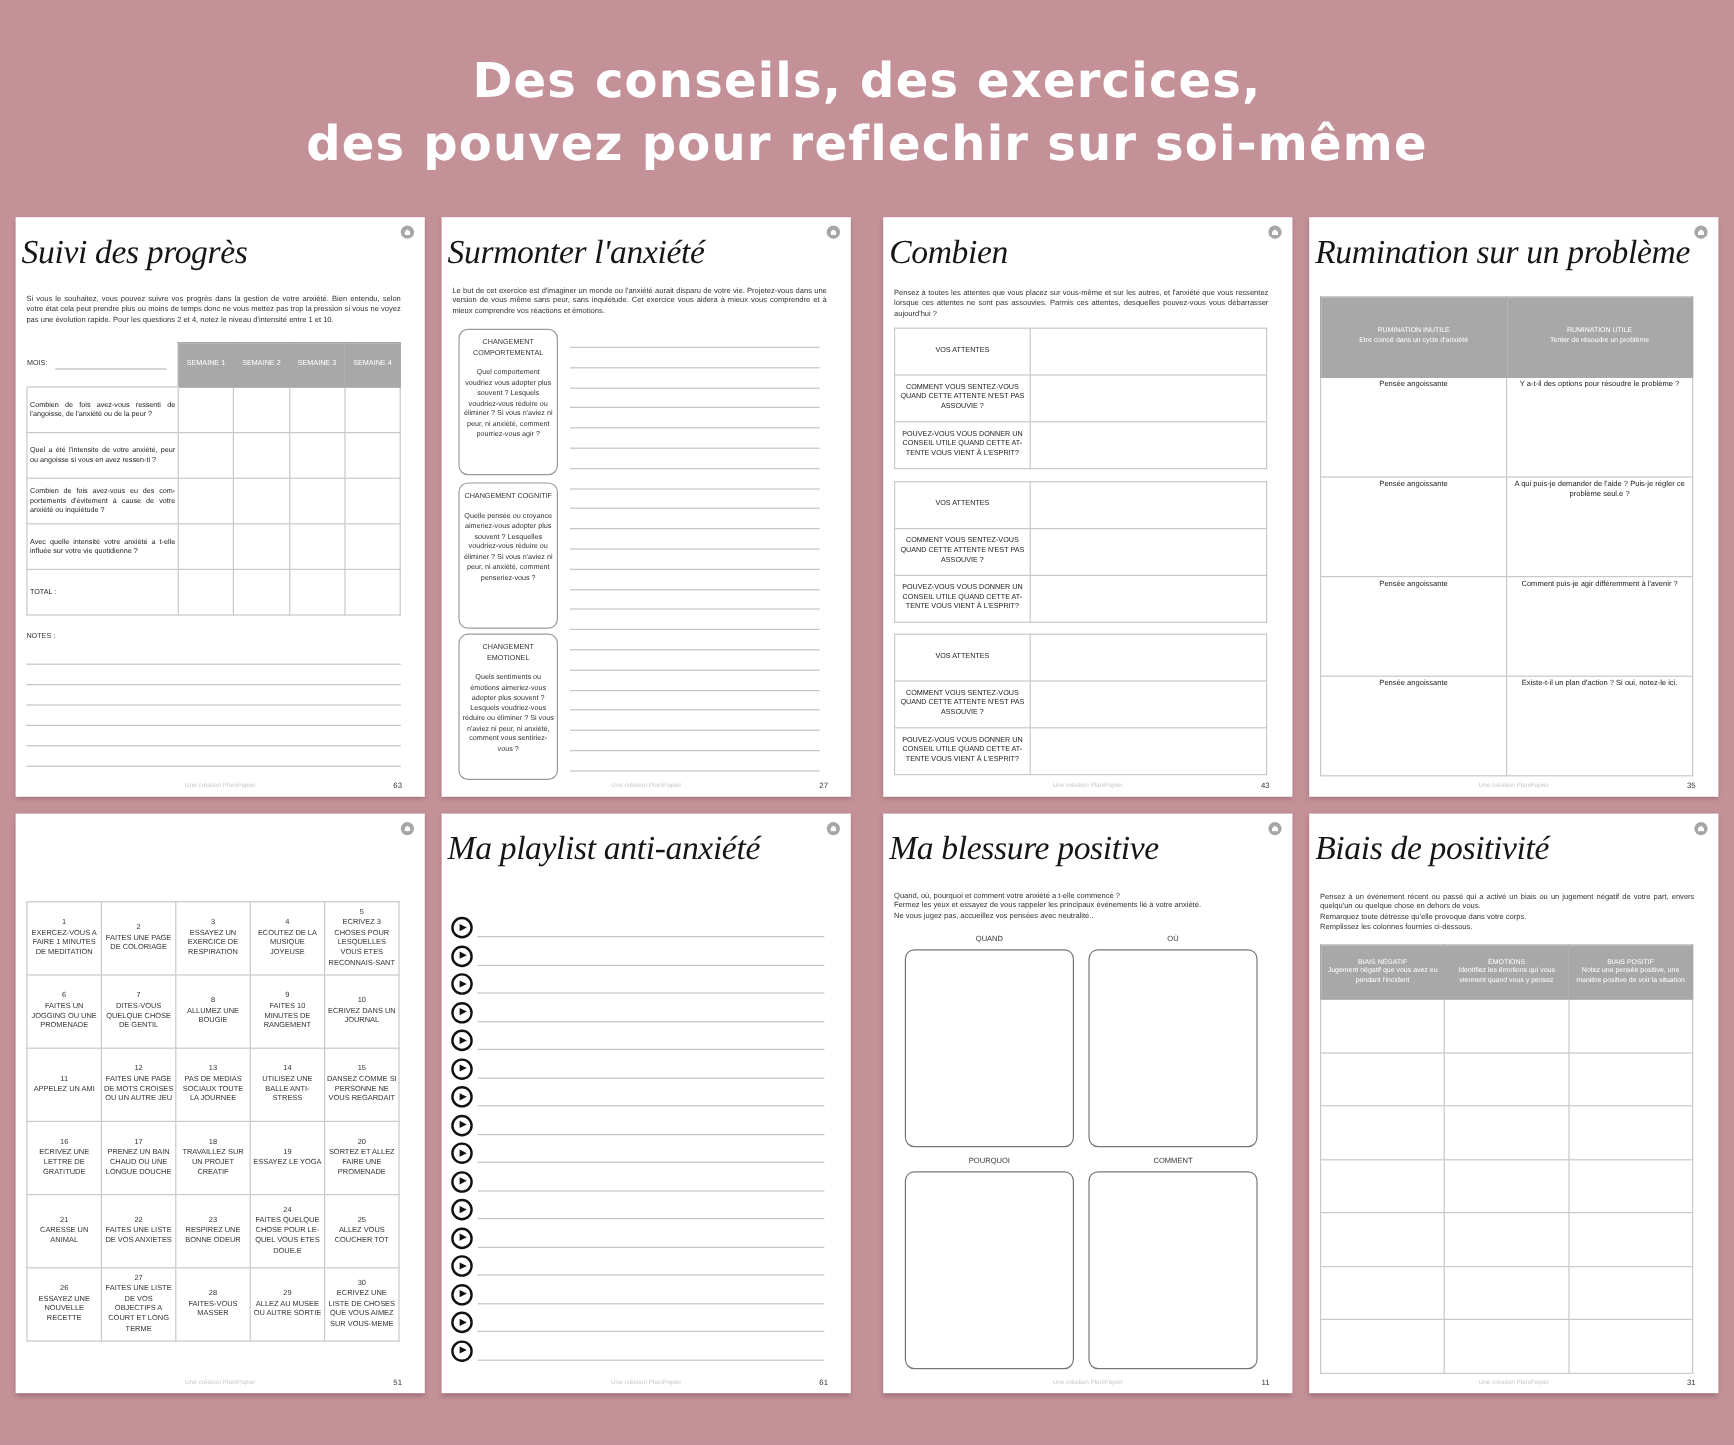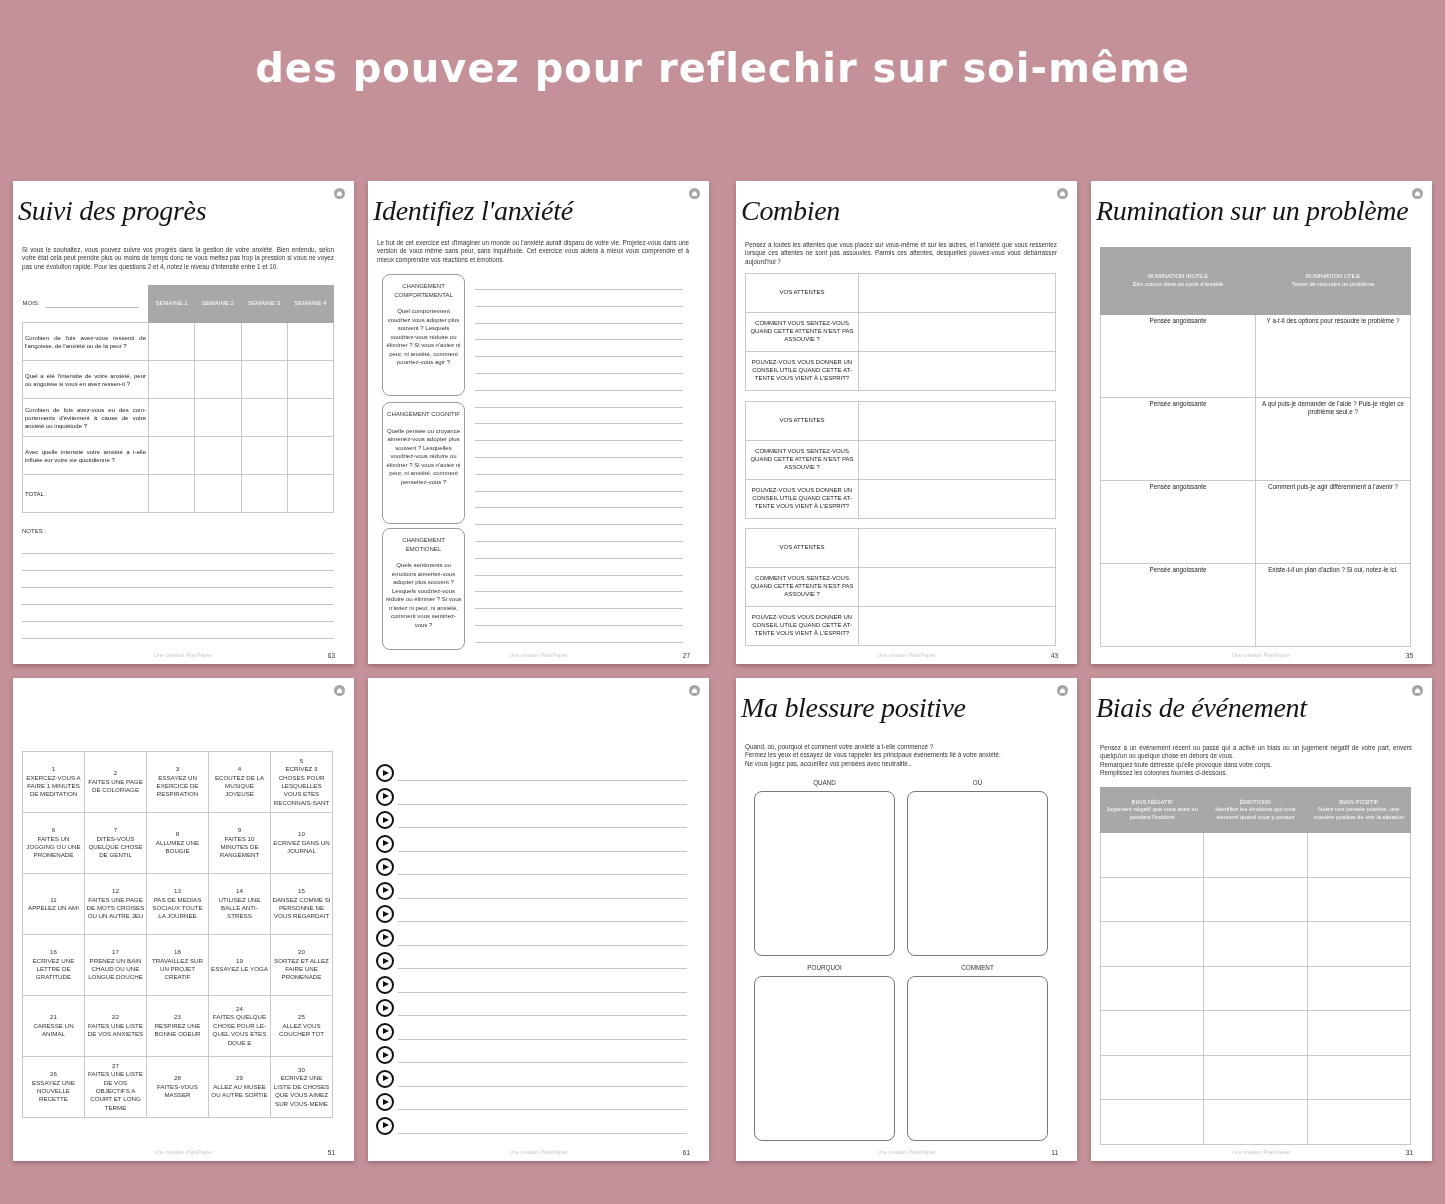--- a/index.html
+++ b/index.html
@@ -55,20 +55,21 @@
 
   
   #p8 .bias { position: absolute; left: 9px; top: 109px; width: 311px; }
   #p8 .bias th { background: #a8a8a8; color: #fff; font-size: 5.8px; line-height: 7.5px; height: 45px; border-color: #a8a8a8; padding: 0 2px; }
   #p8 .bias td { height: 44.5px; }
 </style>
 </head>
 <body>
 
 <div class="headline">
+  <div>Des conseils, des exercices,</div>
   <div>des pouvez pour reflechir sur soi-même</div>
 </div>
 
 <div class="page" id="p1" style="left:13px; top:181px;">
   <span class="home-icon"></span>
   <div class="ptitle">Suivi des progrès</div>
   <div class="intro" style="top:65px;">Si vous le souhaitez, vous pouvez suivre vos progrès dans la gestion de votre anxiété. Bien entendu, selon votre état cela peut prendre plus ou moins de temps donc ne vous mettez pas trop la pression si vous ne voyez pas une évolution rapide. Pour les questions 2 et 4, notez le niveau d'intensité entre 1 et 10.</div>
   <table class="track">
     <colgroup>
         <col style="width:126px">
@@ -128,21 +129,21 @@
   <div class="line" style="left:9px; width:312px; top:406px;"></div>
   <div class="line" style="left:9px; width:312px; top:423px;"></div>
   <div class="line" style="left:9px; width:312px; top:440px;"></div>
   <div class="line" style="left:9px; width:312px; top:457px;"></div>
   <div class="footer">Une création PlaniPapier</div>
   <div class="pnum">63</div>
 </div>
 
 <div class="page" id="p2" style="left:368px; top:181px;">
   <span class="home-icon"></span>
-  <div class="ptitle">Identifiez l'anxiété</div>
+  <div class="ptitle">Surmonter l'anxiété</div>
   <div class="intro" style="top:58px;">Le but de cet exercice est d'imaginer un monde ou l'anxiété aurait disparu de votre vie. Projetez-vous dans une version de vous même sans peur, sans inquiétude. Cet exercice vous aidera à mieux vous comprendre et à mieux comprendre vos réactions et émotions.</div>
   <div class="cbox" style="top:93px; height:122px;">
     <div class="ch">CHANGEMENT COMPORTEMENTAL</div>
     <div>Quel comportement voudriez vous adopter plus souvent ? Lesquels voudriez-vous réduire ou éliminer ? Si vous n'aviez ni peur, ni anxiété, comment pourriez-vous agir ?</div>
   </div>
   <div class="cbox" style="top:221px; height:122px;">
     <div class="ch">CHANGEMENT COGNITIF</div>
     <div>Quelle pensée ou croyance aimeriez-vous adopter plus souvent ? Lesquelles voudriez-vous réduire ou éliminer ? Si vous n'aviez ni peur, ni anxiété, comment penseriez-vous ?</div>
   </div>
   <div class="cbox" style="top:347px; height:122px;">
@@ -347,20 +348,21 @@
 ECRIVEZ UNE LISTE DE CHOSES QUE VOUS AIMEZ SUR VOUS-MEME</td>
     </tr>
   </tbody>
     </table>
   <div class="footer">Une création PlaniPapier</div>
   <div class="pnum">51</div>
 </div>
 
 <div class="page" id="p6" style="left:368px; top:678px;">
   <span class="home-icon"></span>
+  <div class="ptitle">Ma playlist anti-anxiété</div>
   <div id="playlist">
       <div class="play" style="top: 86px;">
         <span class="btn"></span>
         <span class="pl"></span>
       </div>
       <div class="play" style="top: 109.5px;">
         <span class="btn"></span>
         <span class="pl"></span>
       </div>
       <div class="play" style="top: 133px;">
@@ -439,21 +441,21 @@
   <div class="wlabel" style="left:18px; top:286px;">POURQUOI</div>
   <div class="wlabel" style="left:171px; top:286px;">COMMENT</div>
   <div class="wbox" style="left:18px; top:298px; height:165px;"></div>
   <div class="wbox" style="left:171px; top:298px; height:165px;"></div>
   <div class="footer">Une création PlaniPapier</div>
   <div class="pnum">11</div>
 </div>
 
 <div class="page" id="p8" style="left:1091px; top:678px;">
   <span class="home-icon"></span>
-  <div class="ptitle">Biais de événement</div>
+  <div class="ptitle">Biais de positivité</div>
   <div class="intro" style="top:66px;">
     <div>Pensez à un événement récent ou passé qui a activé un biais ou un jugement négatif de votre part, envers quelqu'un ou quelque chose en dehors de vous.</div>
     <div>Remarquez toute détresse qu'elle provoque dans votre corps.</div>
     <div>Remplissez les colonnes fournies ci-dessous.</div>
   </div>
   <table class="bias">
     <tbody>
         <tr>
       <th>
             <div>BIAIS NÉGATIF</div>

